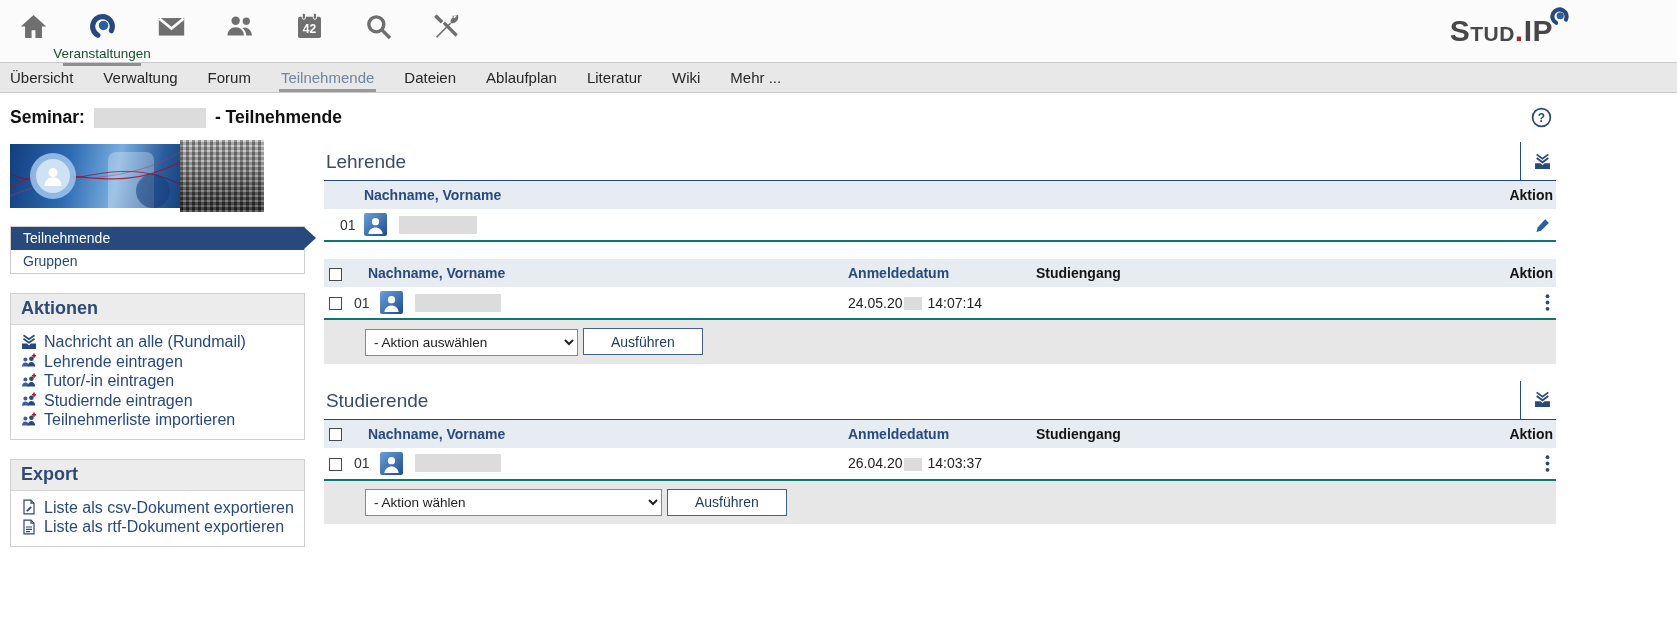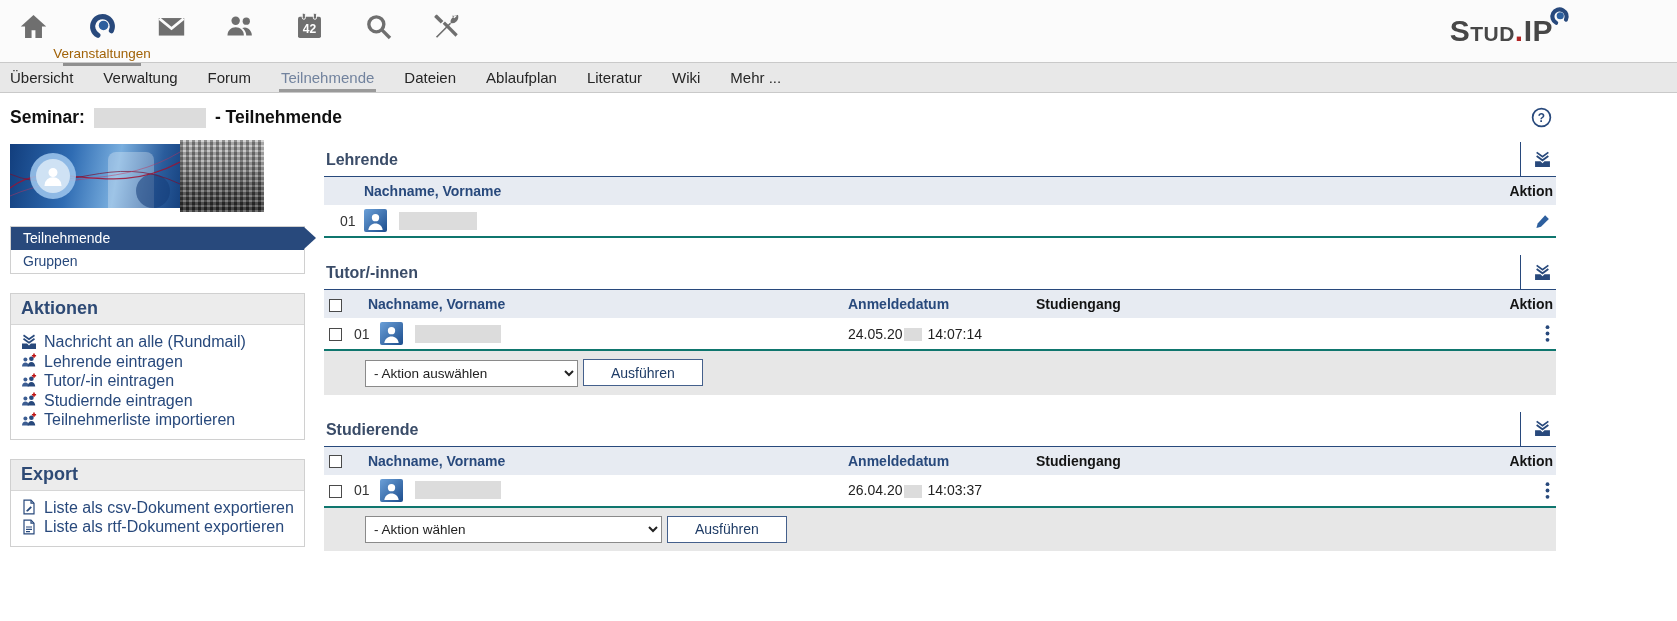--- a/index.html
+++ b/index.html
@@ -6,21 +6,21 @@
   html,body { width:1677px; height:621px; overflow:hidden; background:#fff;
     font-family:"Liberation Sans", sans-serif; color:#1a1a1a; }
 
   
   .topbar { position:relative; height:62px; background:#fbfbfb; display:flex;
     align-items:flex-start; padding:12px 0 0 18px; gap:39px; }
   .tb-item { position:relative; width:30px; height:30px; display:flex;
     justify-content:center; cursor:pointer; }
   .tb-item svg { width:29px; height:29px; }
   .tb-label { position:absolute; top:34px; left:50%; transform:translateX(-50%);
-    white-space:nowrap; font-size:13.5px; color:#a16207; }
+    white-space:nowrap; font-size:13.5px; color:#14532d; }
   .tb-underline { position:absolute; top:51px; left:50%; transform:translateX(-50%);
     width:78px; height:3px; background:#8f8f8f; }
   .logo { position:absolute; top:14px; right:124px; font-size:30px; font-weight:bold;
     color:#474747; font-variant:small-caps; letter-spacing:.5px; }
   .logo .dot { color:#b02323; }
   .logo .logo-ring { position:absolute; top:-8px; right:-17px; width:21px; height:21px; }
 
   
   .mainnav { height:31px; background:#e8e8e8; border-top:1px solid #c9c9c9;
     border-bottom:1px solid #c9c9c9; display:flex; align-items:stretch;
@@ -73,21 +73,21 @@
     font-size:18px; font-weight:bold; color:#2e4a75; }
   .sb-body { padding:7px 10px 9px; }
   .sb-link { display:flex; align-items:center; gap:7px; font-size:16px; color:#28497c;
     line-height:19.5px; cursor:pointer; white-space:nowrap; }
   .sb-link svg { flex:0 0 16px; width:16px; height:16px; }
 
   
   .tbl-section { margin-top:4px; }
   .tbl-section + .tbl-section { margin-top:17px; }
   .sec-head { display:flex; align-items:stretch; border-bottom:1px solid #28497c; }
-  .sec-head h2 { flex:1; font-size:16px; font-weight:700; color:#3a4c68;
+  .sec-head h2 { flex:1; font-size:19px; font-weight:400; color:#3a4c68;
     padding:9px 0 7px 2px; }
   .sec-tools { border-left:1px solid #28497c; display:flex; align-items:center;
     padding:0 5px 0 13px; cursor:pointer; }
   .sec-tools svg { width:17px; height:17px; }
 
   table { width:100%; border-collapse:collapse; font-size:14px; }
   thead tr { background:#e7ebf2; }
   th { font-weight:bold; text-align:left; padding:6px 0; font-size:14px; }
   .th-name { color:#28497c; }
   .th-date { color:#28497c; }
@@ -355,22 +355,78 @@
               <svg width="15" height="15" viewBox="0 0 16 16">
                 <path d="M10.8 1.2 14.8 5.2 6.4 13.6l-4.9 1.3 1.3-4.9z" fill="#2d5f9e"></path>
               </svg>
             </td>
           </tr>
         </tbody>
       </table>
     </section>
 
     <section class="tbl-section">
+      <table>
+        <colgroup>
+            <col style="width:30px">
+            <col style="width:26px">
+            <col>
+            <col style="width:188px">
+            <col style="width:440px">
+            <col style="width:80px">
+          </colgroup>
+        <thead>
+          <tr>
+            <th class="th-cb"><span class="cb"></span></th>
+            <th class="th-name pl14" colspan="2">Nachname, Vorname</th>
+            <th class="th-date">Anmeldedatum</th>
+            <th class="th-prog">Studiengang</th>
+            <th class="th-action">Aktion</th>
+          </tr>
+        </thead>
+        <tbody>
+          <tr>
+            <td class="td-cb"><span class="cb"></span></td>
+            <td class="td-idx2">01</td>
+            <td class="td-name">
+              <svg class="avatar" viewBox="0 0 24 24">
+                <rect width="24" height="24" rx="2" fill="url(#av1)"></rect>
+                <circle cx="12" cy="9" r="3.8" fill="#fff"></circle>
+                <path d="M4.5 22c.6-4.8 3.8-7 7.5-7s6.9 2.2 7.5 7z" fill="#fff"></path>
+              </svg>
+              <span class="redact name"></span>
+            </td>
+            <td class="td-date">
+              <span>24.05.20</span><span class="redact yr"></span><span>14:07:14</span>
+            </td>
+            <td class="td-prog"></td>
+            <td class="td-action">
+              <svg width="5" height="17" viewBox="0 0 5 17">
+                <circle cx="2.5" cy="2.2" r="1.9" fill="#28497c"></circle>
+                  <circle cx="2.5" cy="8.5" r="1.9" fill="#28497c"></circle>
+                  <circle cx="2.5" cy="14.8" r="1.9" fill="#28497c"></circle>
+              </svg>
+            </td>
+          </tr>
+        </tbody>
+        <tfoot>
+          <tr>
+              <td colspan="6">
+            <select class="sel-tutor">
+              <option>- Aktion auswählen</option>
+            </select><button>Ausführen</button>
+          </td>
+            </tr>
+        </tfoot>
+      </table>
+    </section>
+
+    <section class="tbl-section">
       <div class="sec-head">
-        <h2>Tutor/-innen</h2>
+        <h2>Studierende</h2>
         <div class="sec-tools">
           <svg viewBox="0 0 16 16">
             <path d="M2.5 1.3 8 5.3l5.5-4" stroke="#28497c" stroke-width="1.7" fill="none"></path>
             <path d="M2.5 4.8 8 8.8l5.5-4" stroke="#28497c" stroke-width="1.7" fill="none"></path>
             <path d="M1 9.6h5.1L8 11.5l1.9-1.9H15V15H1z" fill="#28497c"></path>
           </svg>
         </div>
       </div>
       <table>
         <colgroup>
@@ -396,86 +452,20 @@
             <td class="td-idx2">01</td>
             <td class="td-name">
               <svg class="avatar" viewBox="0 0 24 24">
                 <rect width="24" height="24" rx="2" fill="url(#av1)"></rect>
                 <circle cx="12" cy="9" r="3.8" fill="#fff"></circle>
                 <path d="M4.5 22c.6-4.8 3.8-7 7.5-7s6.9 2.2 7.5 7z" fill="#fff"></path>
               </svg>
               <span class="redact name"></span>
             </td>
             <td class="td-date">
-              <span>24.05.20</span><span class="redact yr"></span><span>14:07:14</span>
-            </td>
-            <td class="td-prog"></td>
-            <td class="td-action">
-              <svg width="5" height="17" viewBox="0 0 5 17">
-                <circle cx="2.5" cy="2.2" r="1.9" fill="#28497c"></circle>
-                  <circle cx="2.5" cy="8.5" r="1.9" fill="#28497c"></circle>
-                  <circle cx="2.5" cy="14.8" r="1.9" fill="#28497c"></circle>
-              </svg>
-            </td>
-          </tr>
-        </tbody>
-        <tfoot>
-          <tr>
-              <td colspan="6">
-            <select class="sel-tutor">
-              <option>- Aktion auswählen</option>
-            </select><button>Ausführen</button>
-          </td>
-            </tr>
-        </tfoot>
-      </table>
-    </section>
-
-    <section class="tbl-section">
-      <div class="sec-head">
-        <h2>Studierende</h2>
-        <div class="sec-tools">
-          <svg viewBox="0 0 16 16">
-            <path d="M2.5 1.3 8 5.3l5.5-4" stroke="#28497c" stroke-width="1.7" fill="none"></path>
-            <path d="M2.5 4.8 8 8.8l5.5-4" stroke="#28497c" stroke-width="1.7" fill="none"></path>
-            <path d="M1 9.6h5.1L8 11.5l1.9-1.9H15V15H1z" fill="#28497c"></path>
-          </svg>
-        </div>
-      </div>
-      <table>
-        <colgroup>
-            <col style="width:30px">
-            <col style="width:26px">
-            <col>
-            <col style="width:188px">
-            <col style="width:440px">
-            <col style="width:80px">
-          </colgroup>
-        <thead>
-          <tr>
-            <th class="th-cb"><span class="cb"></span></th>
-            <th class="th-name pl14" colspan="2">Nachname, Vorname</th>
-            <th class="th-date">Anmeldedatum</th>
-            <th class="th-prog">Studiengang</th>
-            <th class="th-action">Aktion</th>
-          </tr>
-        </thead>
-        <tbody>
-          <tr>
-            <td class="td-cb"><span class="cb"></span></td>
-            <td class="td-idx2">01</td>
-            <td class="td-name">
-              <svg class="avatar" viewBox="0 0 24 24">
-                <rect width="24" height="24" rx="2" fill="url(#av1)"></rect>
-                <circle cx="12" cy="9" r="3.8" fill="#fff"></circle>
-                <path d="M4.5 22c.6-4.8 3.8-7 7.5-7s6.9 2.2 7.5 7z" fill="#fff"></path>
-              </svg>
-              <span class="redact name"></span>
-            </td>
-            <td class="td-date">
               <span>26.04.20</span><span class="redact yr"></span><span>14:03:37</span>
             </td>
             <td class="td-prog"></td>
             <td class="td-action">
               <svg width="5" height="17" viewBox="0 0 5 17">
                 <circle cx="2.5" cy="2.2" r="1.9" fill="#28497c"></circle>
                   <circle cx="2.5" cy="8.5" r="1.9" fill="#28497c"></circle>
                   <circle cx="2.5" cy="14.8" r="1.9" fill="#28497c"></circle>
               </svg>
             </td>

